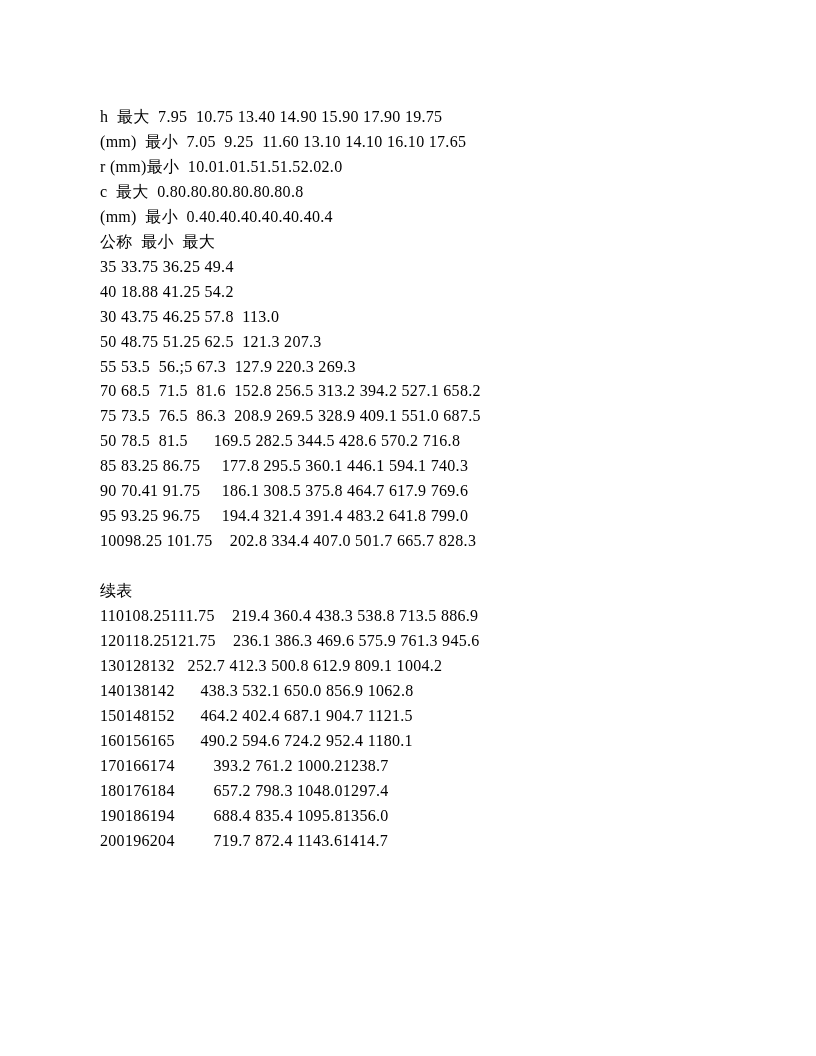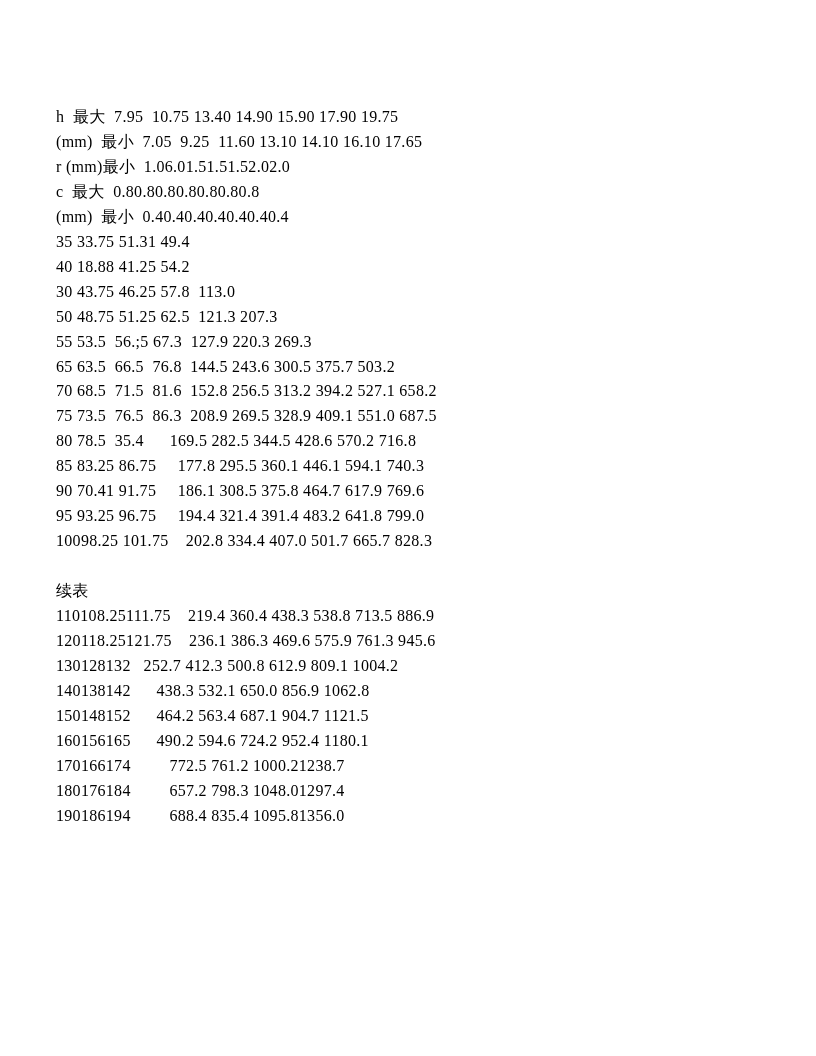--- a/index.html
+++ b/index.html
@@ -7,56 +7,57 @@
     padding: 0;
     width: 816px;
     height: 1056px;
     background: #fff;
     font-family: "SimSun", "宋体", serif;
     font-size: 16px;
     color: #000;
     line-height: 1.56;
   }
   .page {
-    padding: 105px 80px 40px 56px;
+    padding: 105px 80px 40px 100px;
   }
   .line {
     white-space: pre;
     letter-spacing: 0.3px;
   }
   .blank {
     height: 1.56em;
   }
 </style>
 </head>
 <body>
 
 <div class="page">
   <div class="line">h  最大  7.95  10.75 13.40 14.90 15.90 17.90 19.75</div>
   <div class="line">(mm)  最小  7.05  9.25  11.60 13.10 14.10 16.10 17.65</div>
-  <div class="line">r (mm)最小  1.06.01.51.51.52.02.0</div>
+  <div class="line">r (mm)最小  10.01.01.51.51.52.02.0</div>
   <div class="line">c  最大  0.80.80.80.80.80.80.8</div>
   <div class="line">(mm)  最小  0.40.40.40.40.40.40.4</div>
-  <div class="line">35 33.75 51.31 49.4</div>
+  <div class="line">公称  最小  最大</div>
+  <div class="line">35 33.75 36.25 49.4</div>
   <div class="line">40 18.88 41.25 54.2</div>
   <div class="line">30 43.75 46.25 57.8  113.0</div>
   <div class="line">50 48.75 51.25 62.5  121.3 207.3</div>
   <div class="line">55 53.5  56.;5 67.3  127.9 220.3 269.3</div>
-  <div class="line">65 63.5  66.5  76.8  144.5 243.6 300.5 375.7 503.2</div>
   <div class="line">70 68.5  71.5  81.6  152.8 256.5 313.2 394.2 527.1 658.2</div>
   <div class="line">75 73.5  76.5  86.3  208.9 269.5 328.9 409.1 551.0 687.5</div>
-  <div class="line">80 78.5  35.4      169.5 282.5 344.5 428.6 570.2 716.8</div>
+  <div class="line">50 78.5  81.5      169.5 282.5 344.5 428.6 570.2 716.8</div>
   <div class="line">85 83.25 86.75     177.8 295.5 360.1 446.1 594.1 740.3</div>
   <div class="line">90 70.41 91.75     186.1 308.5 375.8 464.7 617.9 769.6</div>
   <div class="line">95 93.25 96.75     194.4 321.4 391.4 483.2 641.8 799.0</div>
   <div class="line">10098.25 101.75    202.8 334.4 407.0 501.7 665.7 828.3</div>
   <div class="blank"></div>
   <div class="line">续表</div>
   <div class="line">110108.25111.75    219.4 360.4 438.3 538.8 713.5 886.9</div>
   <div class="line">120118.25121.75    236.1 386.3 469.6 575.9 761.3 945.6</div>
   <div class="line">130128132   252.7 412.3 500.8 612.9 809.1 1004.2</div>
   <div class="line">140138142      438.3 532.1 650.0 856.9 1062.8</div>
-  <div class="line">150148152      464.2 563.4 687.1 904.7 1121.5</div>
+  <div class="line">150148152      464.2 402.4 687.1 904.7 1121.5</div>
   <div class="line">160156165      490.2 594.6 724.2 952.4 1180.1</div>
-  <div class="line">170166174         772.5 761.2 1000.21238.7</div>
+  <div class="line">170166174         393.2 761.2 1000.21238.7</div>
   <div class="line">180176184         657.2 798.3 1048.01297.4</div>
   <div class="line">190186194         688.4 835.4 1095.81356.0</div>
+  <div class="line">200196204         719.7 872.4 1143.61414.7</div>
 </div>
 
 </body></html>

